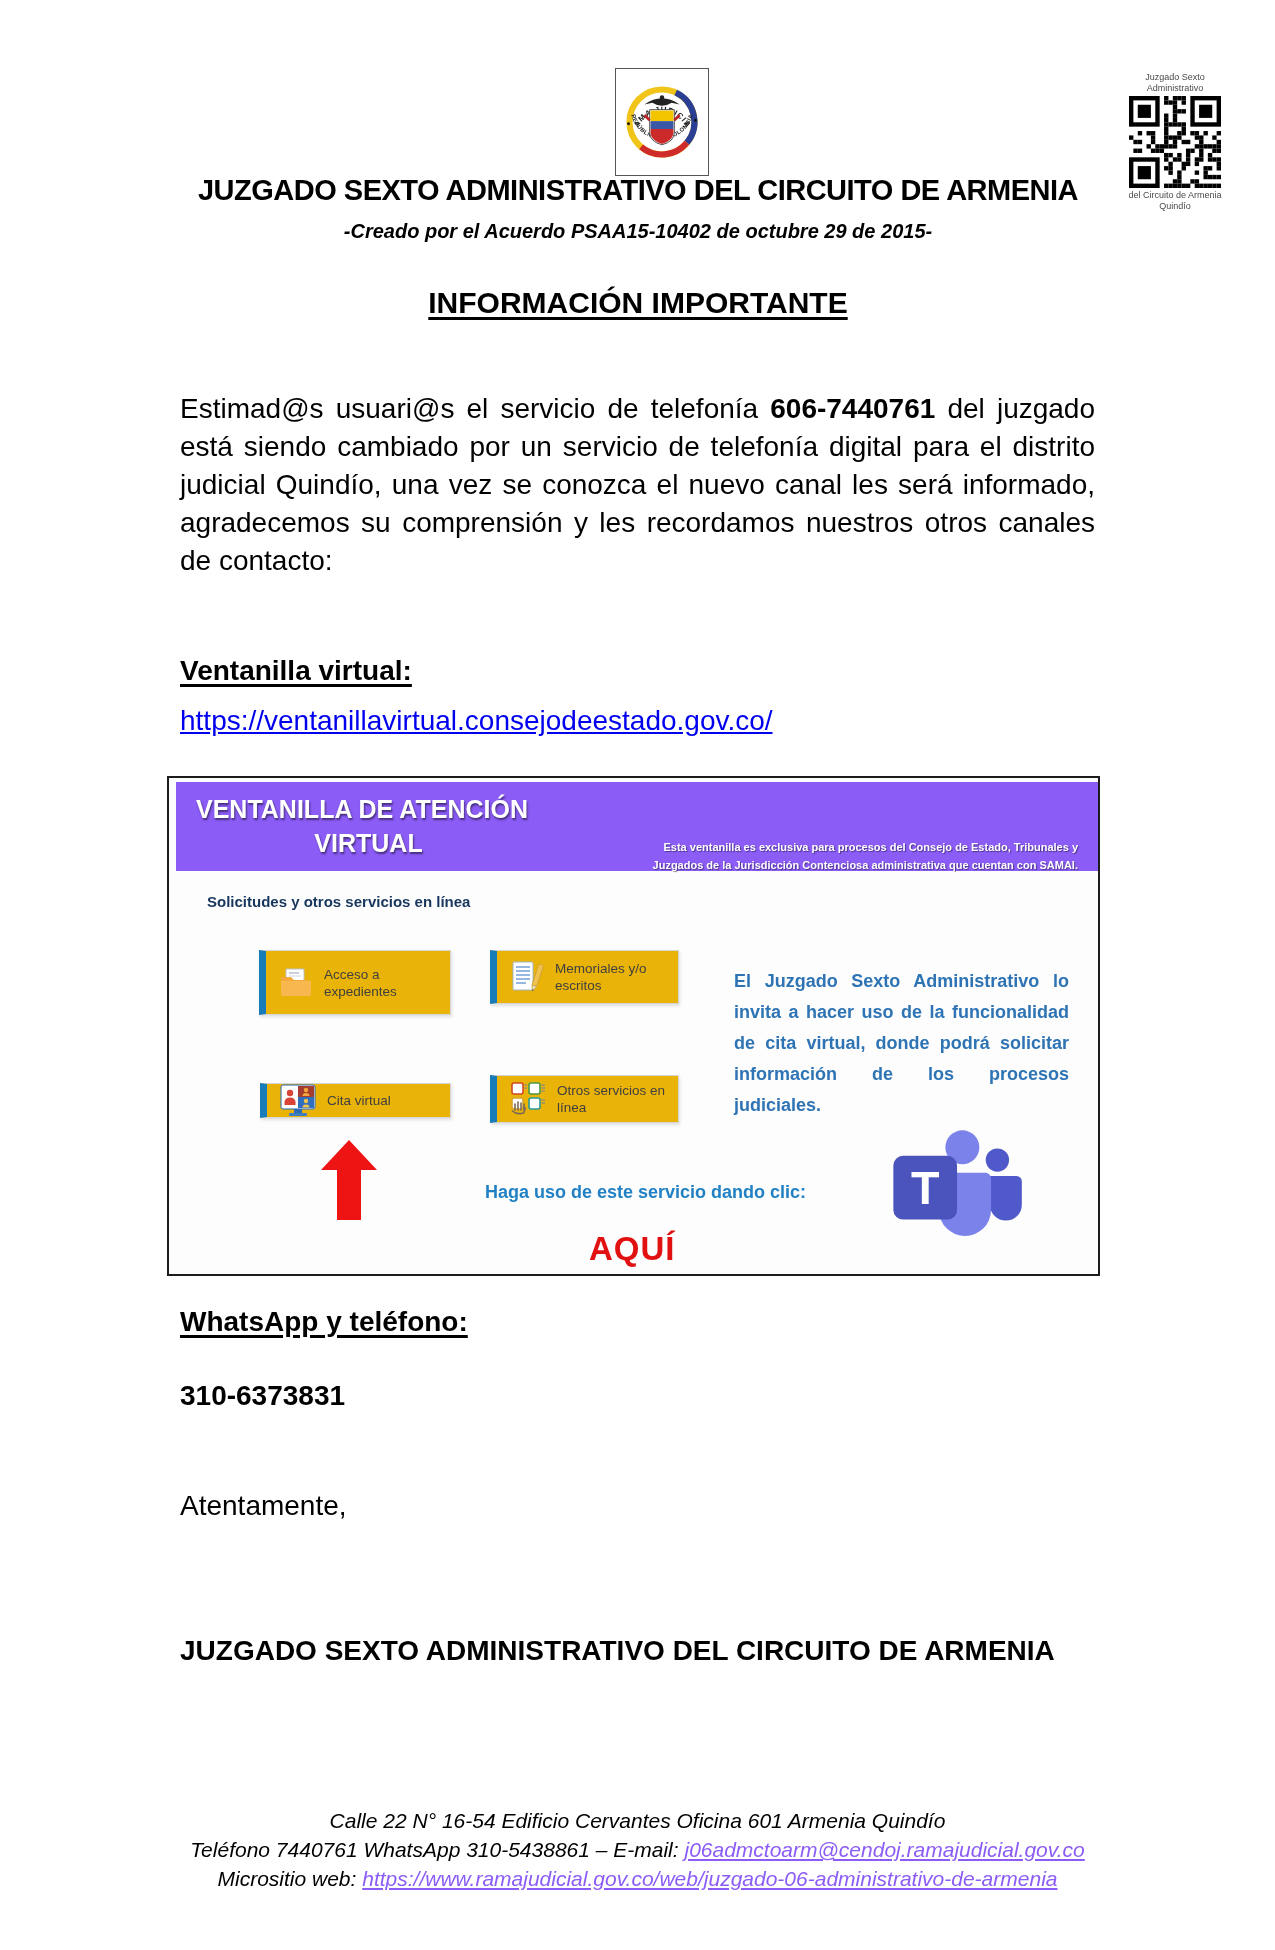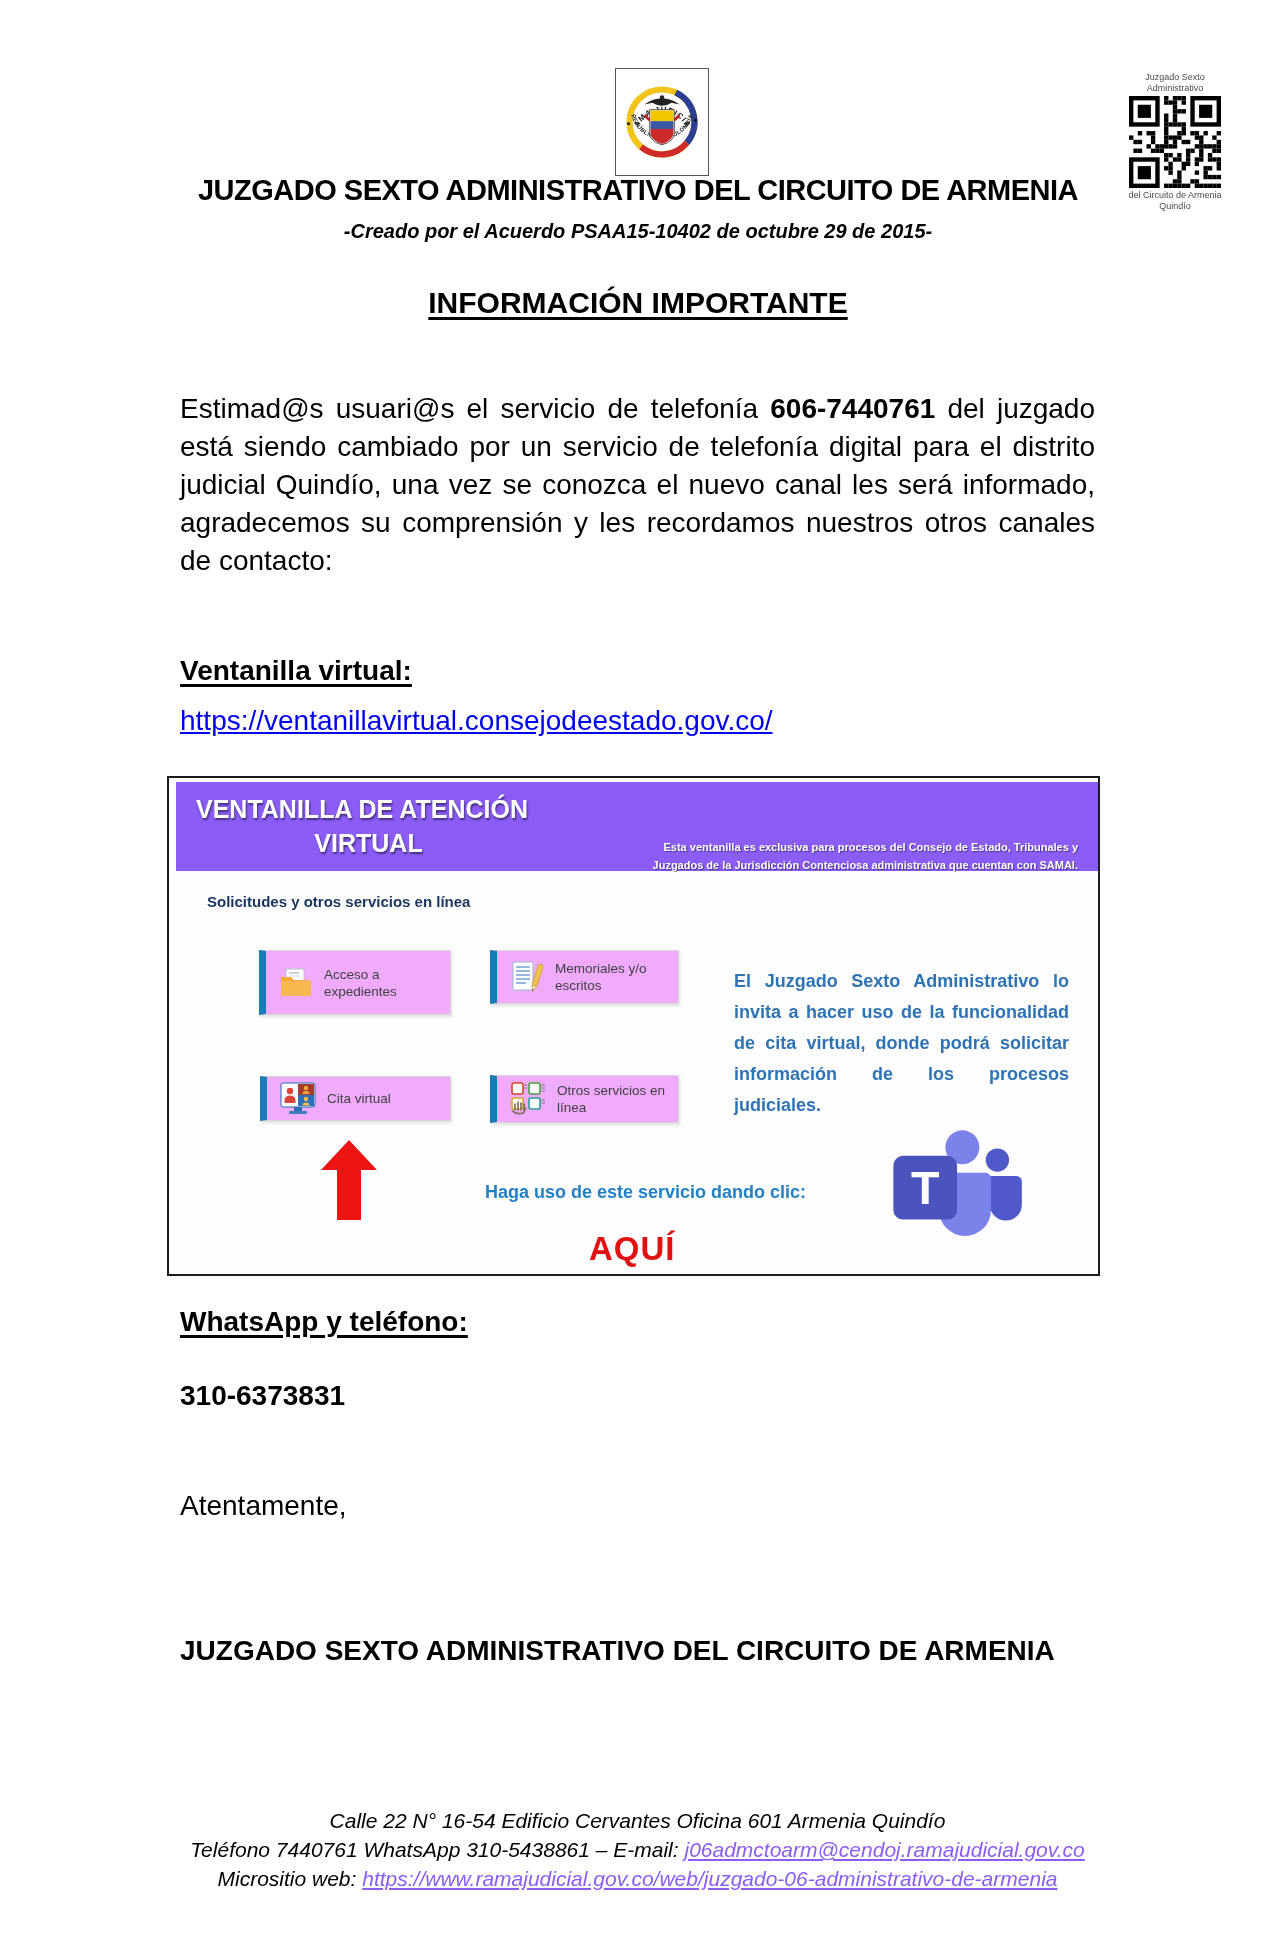--- a/index.html
+++ b/index.html
@@ -24,25 +24,25 @@
   .vv-url{left:180px;top:705px;font-size:28px;}
   a.bluelink{color:#0000ee;text-decoration:underline;}
 
   
   .portal{left:167px;top:776px;width:933px;height:500px;border:2px solid #1c1c1c;background:#fdfdfd;overflow:hidden;box-sizing:border-box;}
   .portal-header{position:absolute;left:7px;top:4px;right:0;height:89px;background:#8b5cf6;}
   .portal-title{position:absolute;left:20px;top:10px;width:345px;color:#fff;font-weight:bold;font-size:25px;line-height:34px;text-shadow:1px 2px 2px rgba(0,0,0,.5);text-align:left;}
   .portal-title .l2{display:block;text-align:center;}
   .portal-banner{position:absolute;right:20px;top:12px;width:430px;color:#fff;font-weight:bold;font-size:11px;line-height:18px;text-align:right;text-shadow:1px 1px 1px rgba(0,0,0,.45);margin-top:44px;}
   .portal-section-label{position:absolute;left:38px;top:115px;font-size:15px;font-weight:bold;color:#17365d;}
-  .card{position:absolute;background:#f0abfc;border:1px solid #d6d6d6;border-left:7px solid #187cb8;box-shadow:1px 2px 3px rgba(0,0,0,.12);display:flex;align-items:center;gap:10px;padding:4px 6px 4px 12px;box-sizing:border-box;font-size:13.5px;line-height:17px;color:#404040;cursor:pointer;}
+  .card{position:absolute;background:#eab308;border:1px solid #d6d6d6;border-left:7px solid #187cb8;box-shadow:1px 2px 3px rgba(0,0,0,.12);display:flex;align-items:center;gap:10px;padding:4px 6px 4px 12px;box-sizing:border-box;font-size:13.5px;line-height:17px;color:#404040;cursor:pointer;}
   .card svg{flex:0 0 auto;}
   .card-0{left:90px;top:172px;width:192px;height:65px;}
   .card-1{left:321px;top:172px;width:189px;height:54px;}
-  .card-2{left:91px;top:298px;width:191px;height:45px;}
+  .card-2{left:91px;top:305px;width:191px;height:35px;}
   .card-3{left:321px;top:297px;width:189px;height:48px;}
   .red-arrow{position:absolute;left:150px;top:362px;width:60px;height:80px;}
   .portal-invite{position:absolute;left:565px;top:188px;width:335px;font-size:18px;font-weight:bold;color:#2e74b5;text-align:justify;line-height:31px;}
   .portal-cta{position:absolute;left:316px;top:400px;width:335px;font-size:18px;font-weight:bold;color:#2181c4;text-align:justify;line-height:29px;}
   .portal-aqui{position:absolute;left:420px;top:452px;font-size:33px;font-weight:bold;color:#e11111;letter-spacing:1px;cursor:pointer;}
   .teams-logo{position:absolute;left:718px;top:346px;width:138px;height:138px;}
 
   
   .wa-heading{left:180px;top:1306px;}
   .wa-number{left:180px;top:1380px;font-size:28px;font-weight:bold;}

